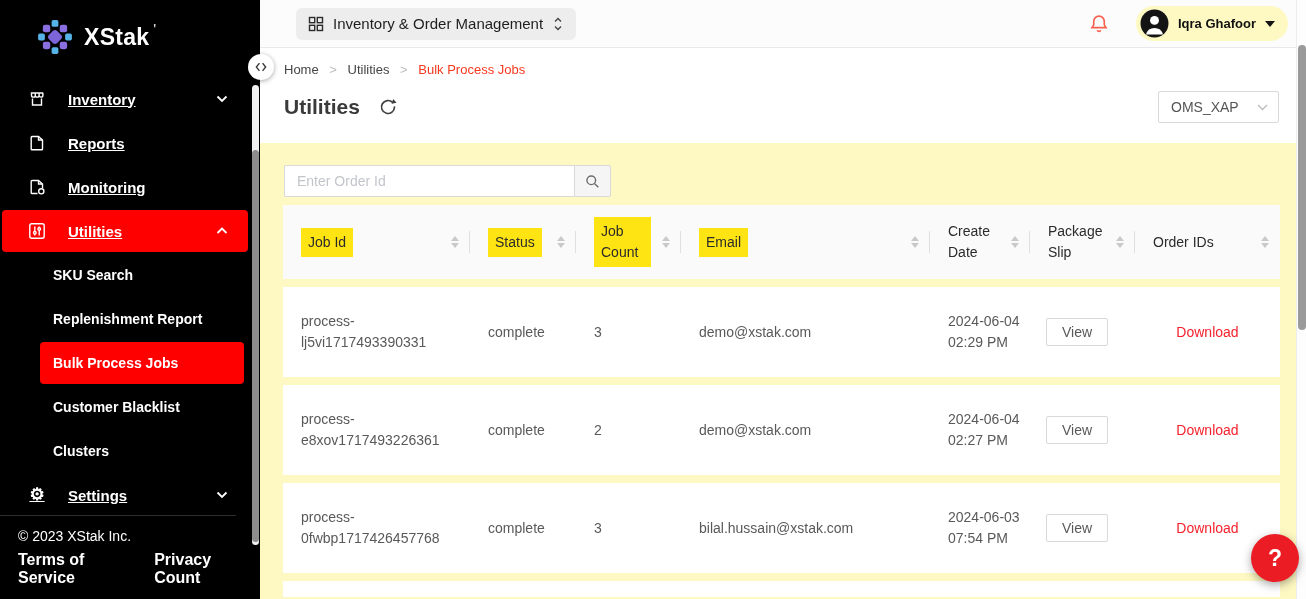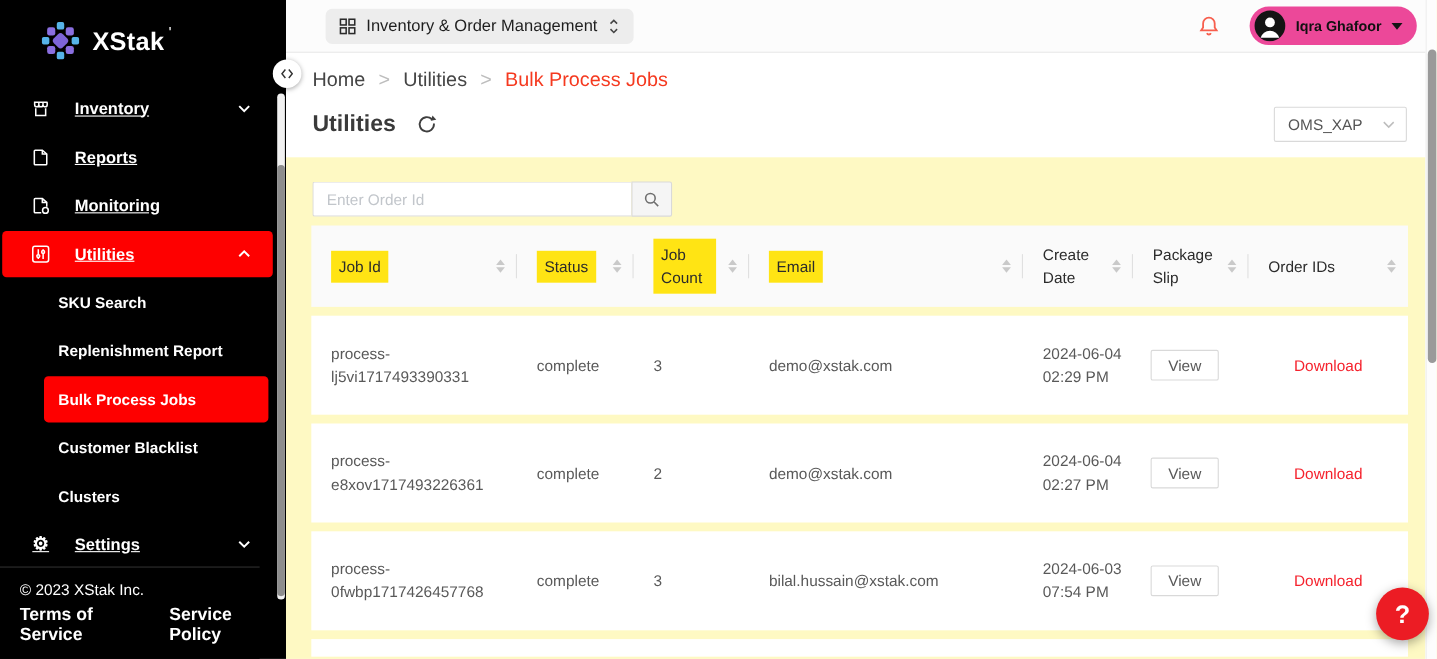--- a/index.html
+++ b/index.html
@@ -26,27 +26,27 @@
   .side-scroll-thumb { position:absolute; left:0; top:65px; width:7px; height:392px; background:#8d8d8d; border-radius:4px; }
   .side-footer { position:absolute; left:0; right:24px; bottom:0; border-top:1px solid #2f2f2f; background:#000; padding:9px 0 12px 18px; }
   .copyright { font-size:14px; line-height:22px; }
   .foot-links { display:flex; gap:39px; margin-top:4px; font-size:16px; font-weight:600; }
   .foot-links span { cursor:pointer; }
 
   
   .topbar { position:absolute; left:260px; top:0; width:1036px; height:48px; background:#fcfcfc; border-bottom:1px solid #e9e9e9; display:flex; align-items:center; z-index:5; }
   .app-switcher { margin-left:36px; background:#ededed; border-radius:6px; height:32px; display:flex; align-items:center; gap:9px; padding:0 12px; font-size:15px; font-weight:500; color:#1e1e1e; cursor:pointer; }
   .topbar-right { margin-left:auto; display:flex; align-items:center; gap:26px; margin-right:8px; }
-  .user-chip { background:#ec4899; border-radius:18px; height:35px; display:flex; align-items:center; gap:9px; padding:0 13px 0 4px; font-size:13px; font-weight:700; color:#111; cursor:pointer; }
+  .user-chip { background:#fef9c3; border-radius:18px; height:35px; display:flex; align-items:center; gap:9px; padding:0 13px 0 4px; font-size:13px; font-weight:700; color:#111; cursor:pointer; }
   .caret-down { width:0; height:0; border-left:5px solid transparent; border-right:5px solid transparent; border-top:6px solid #141414; }
 
   
   .content { position:absolute; left:260px; top:48px; width:1036px; height:551px; background:#fff; overflow:hidden; }
   .collapse-btn { position:absolute; left:248px; top:54px; width:26px; height:26px; border-radius:50%; background:#fff; box-shadow:0 1px 5px rgba(0,0,0,.35); display:flex; align-items:center; justify-content:center; z-index:30; cursor:pointer; }
-  .breadcrumb { padding:14px 0 0 24px; font-size:18px; color:#454545; }
+  .breadcrumb { padding:14px 0 0 24px; font-size:13px; color:#454545; }
   .breadcrumb .crumb { cursor:pointer; }
   .breadcrumb .sep { color:#bdbdbd; margin:0 7px; }
   .breadcrumb .active { color:#f5391f; }
   .title-row { display:flex; align-items:center; padding:14px 17px 0 24px; }
   .page-title { font-size:21px; font-weight:700; color:#3a3a3a; }
   .refresh-btn { margin-left:18px; width:20px; height:20px; cursor:pointer; }
   .store-select { margin-left:auto; width:121px; height:32px; background:#fff; border:1px solid #d9d9d9; border-radius:2px; display:flex; align-items:center; padding:0 10px 0 12px; font-size:14px; color:#555; cursor:pointer; }
   .store-select .sel-chev { margin-left:auto; }
 
   .gray-area { position:absolute; left:0; top:95px; width:1036px; height:456px; background:#fef9c3; overflow:hidden; }
@@ -183,21 +183,21 @@
   </div>
 
   <div class="side-scroll-track">
     <div class="side-scroll-thumb"></div>
   </div>
 
   <div class="side-footer">
     <div class="copyright">© 2023 XStak Inc.</div>
     <div class="foot-links">
       <span>Terms of Service</span>
-      <span>Service Policy</span>
+      <span>Privacy Count</span>
     </div>
   </div>
 </div>
 
 <div class="topbar">
   <div class="app-switcher">
     <span>
       <svg width="16" height="16" viewBox="0 0 16 16" fill="none" stroke="#2b2b2b" stroke-width="1.4">
         <rect x="1.5" y="1.5" width="5.2" height="5.2"></rect>
           <rect x="9.3" y="1.5" width="5.2" height="5.2"></rect>

